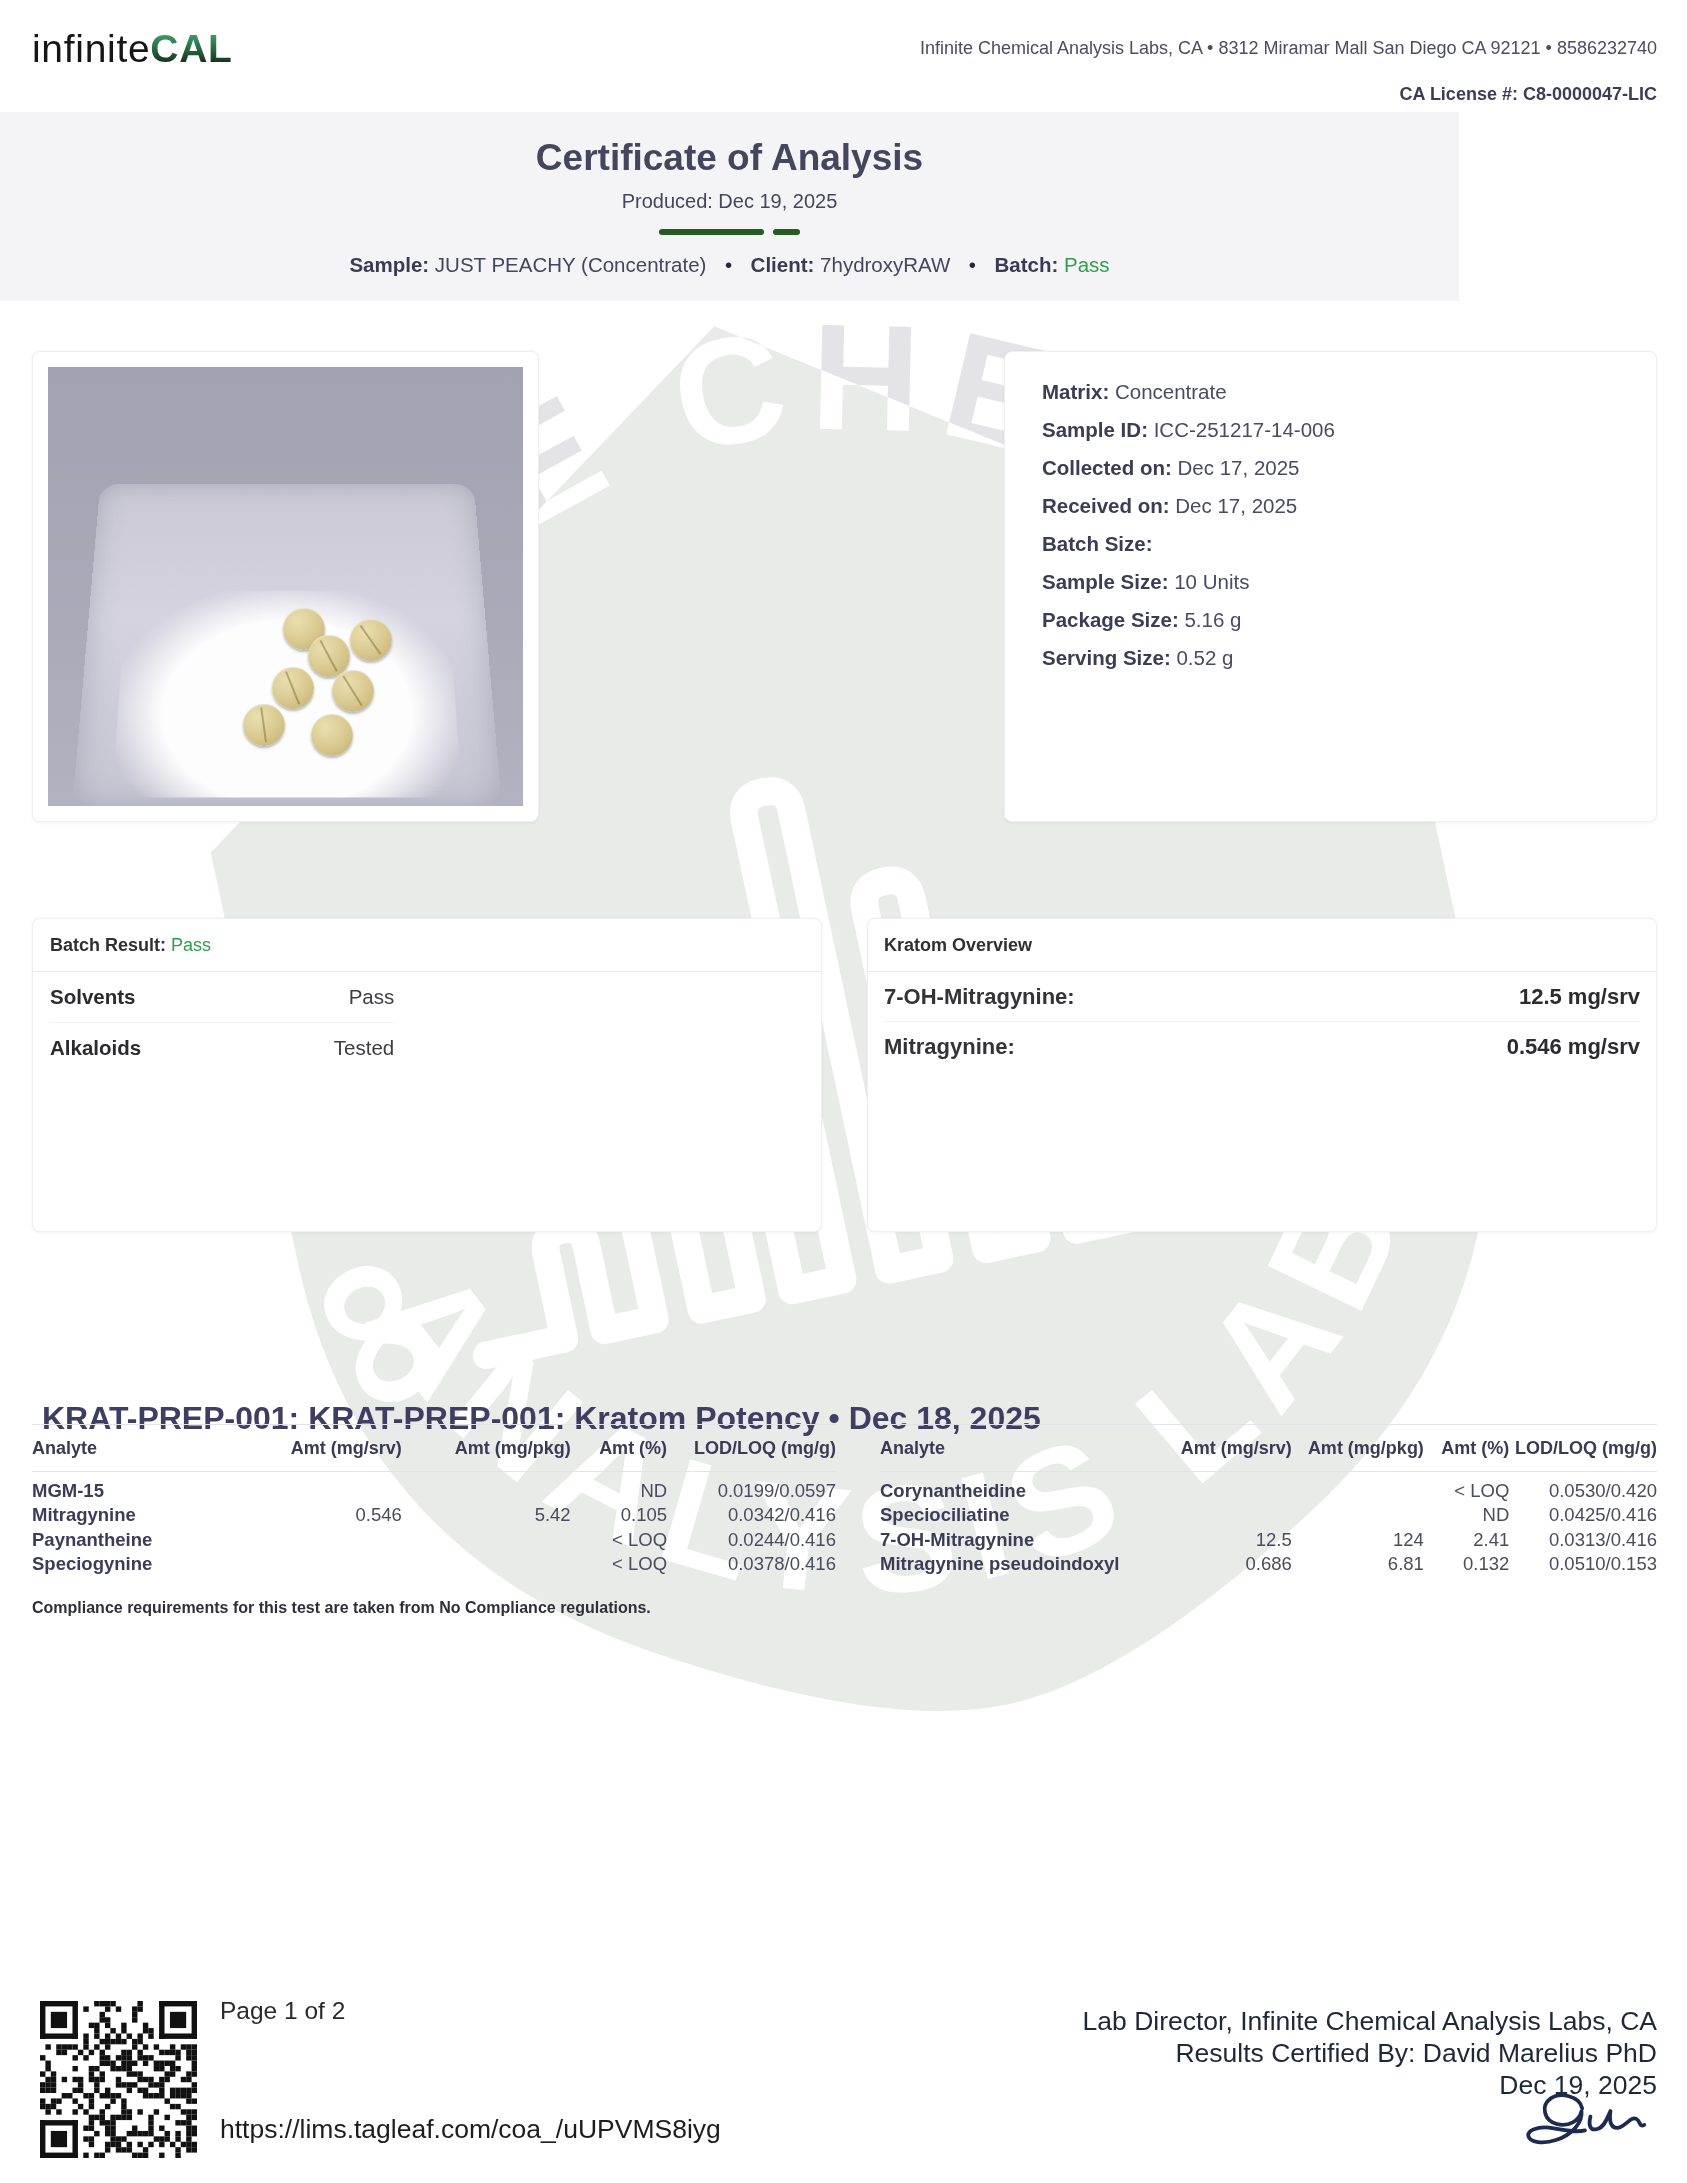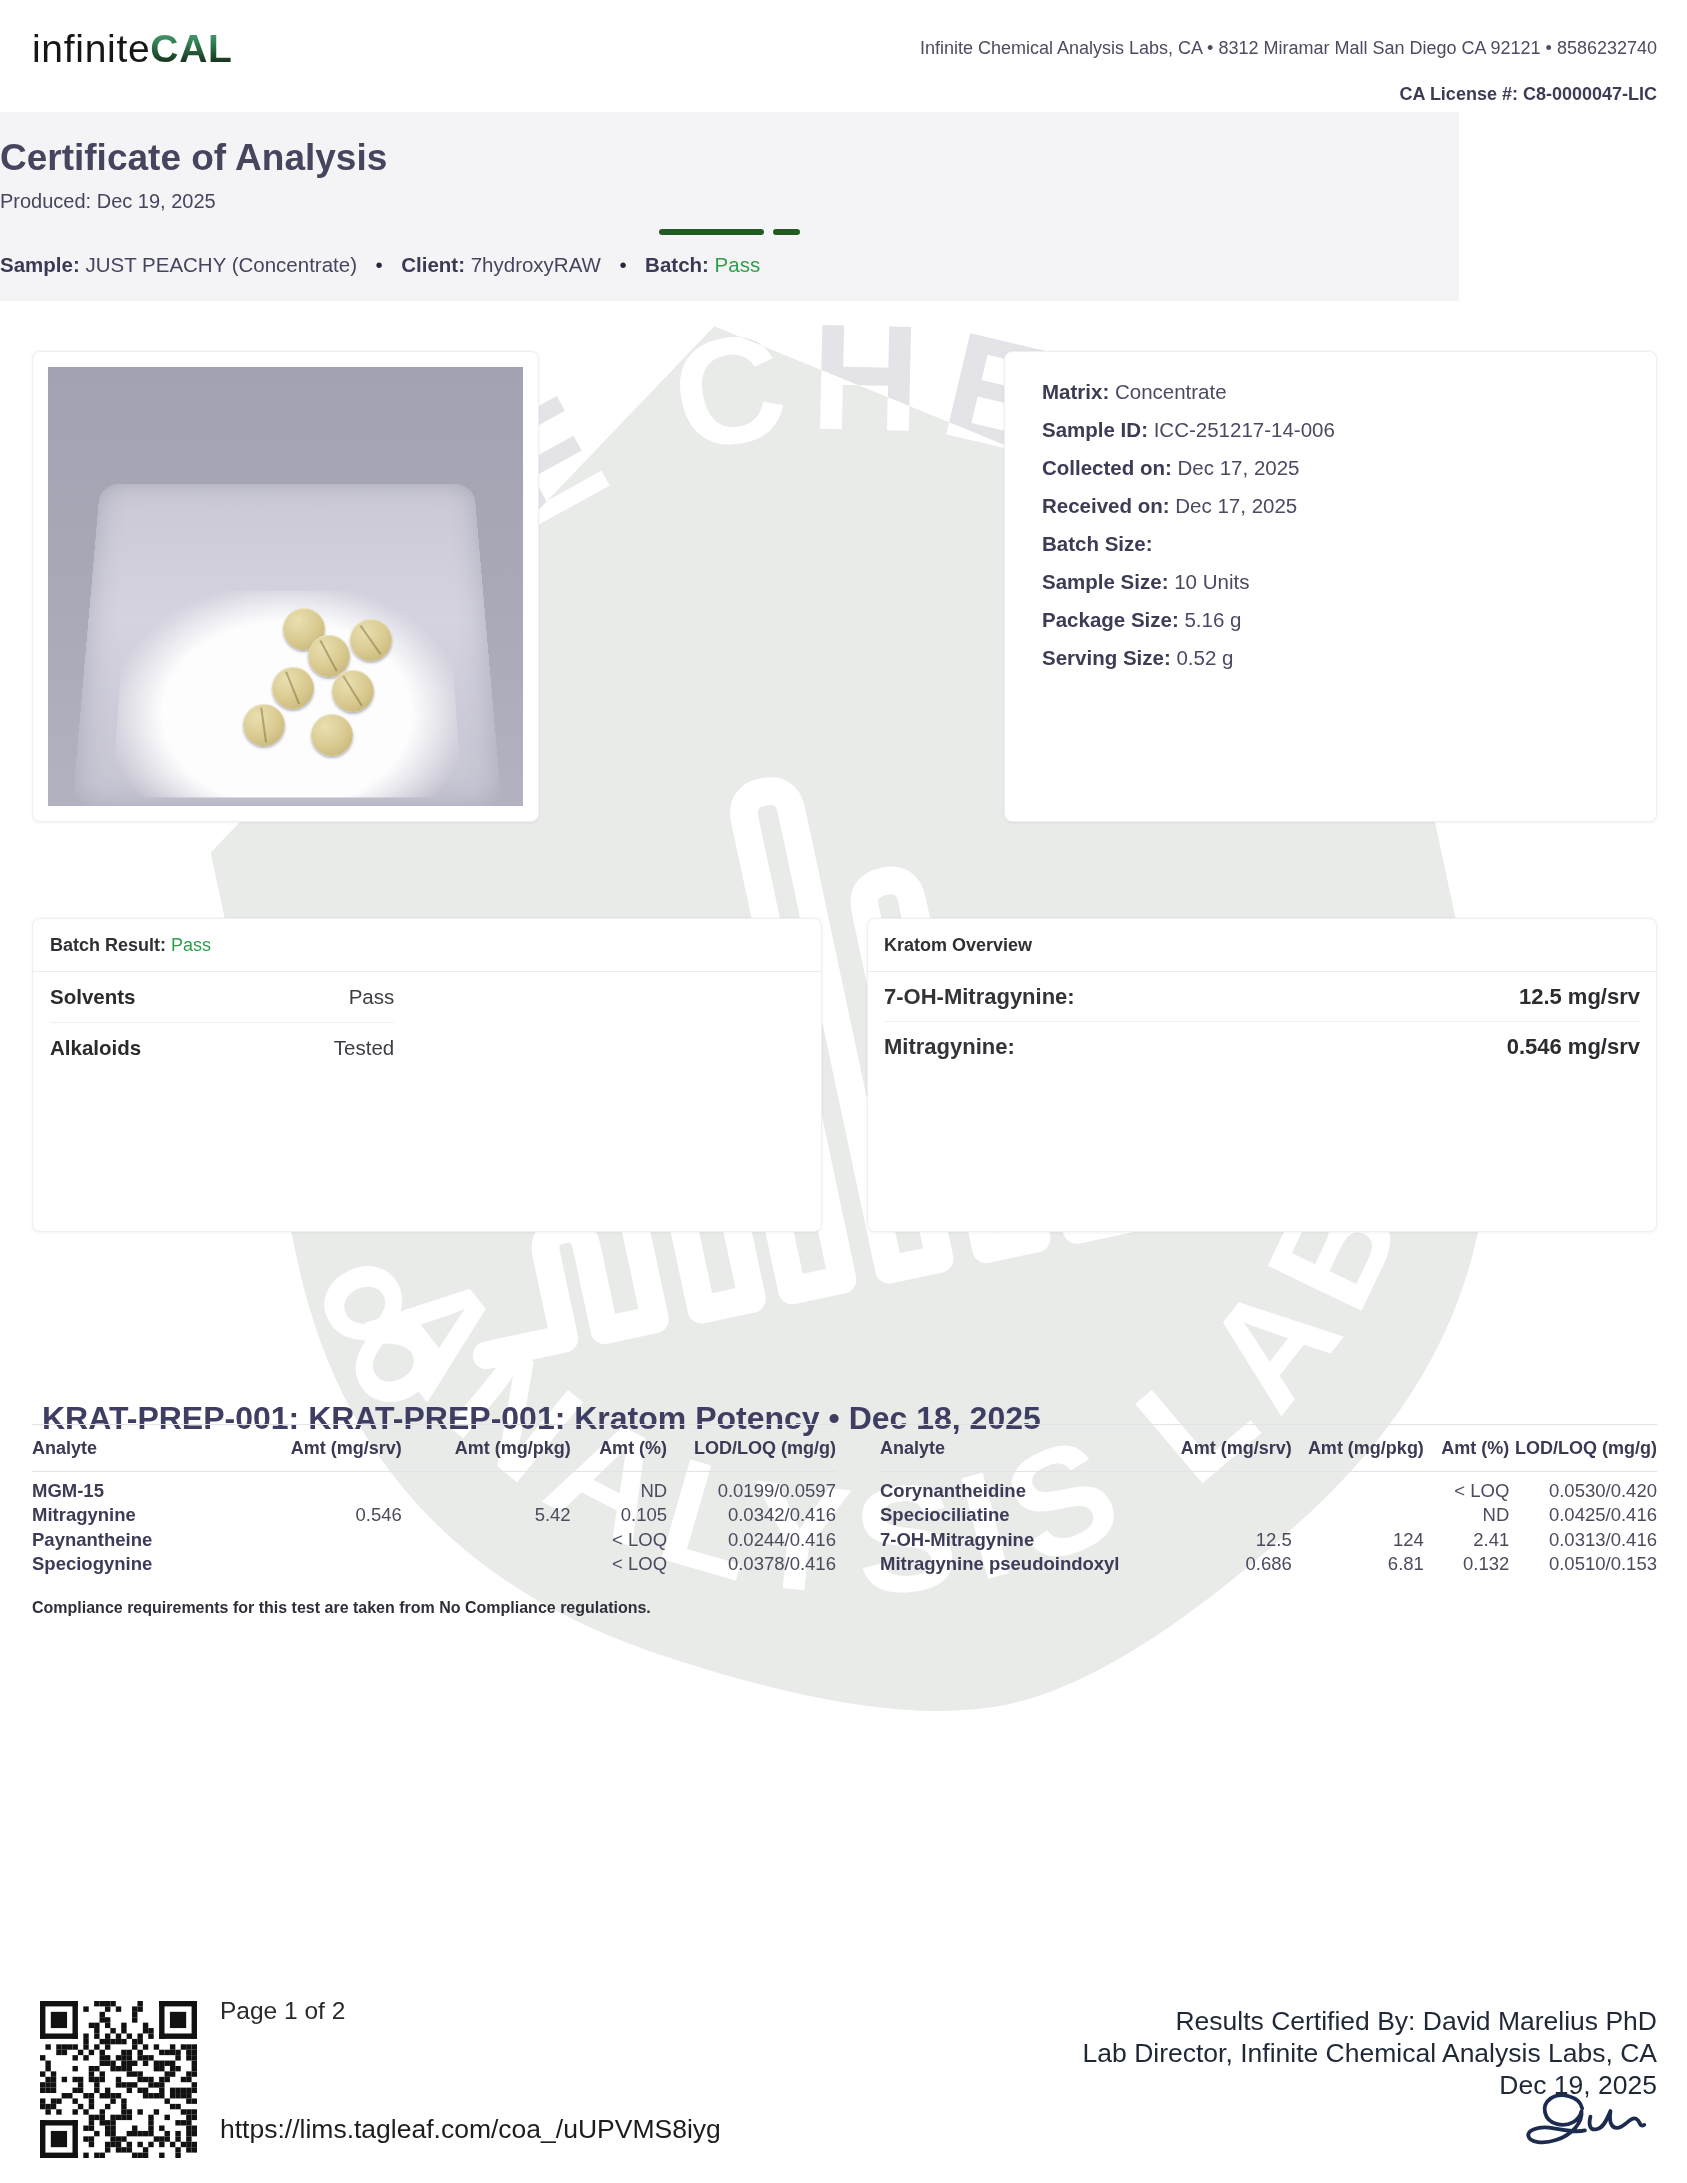--- a/index.html
+++ b/index.html
@@ -14,21 +14,21 @@
   #logo{position:absolute;left:32px;top:26.5px;font-size:39px;white-space:nowrap;}
   .brand-light{font-weight:300;color:#161616;letter-spacing:0.7px;}
   .brand-bold{font-weight:800;letter-spacing:0.7px;
       background:linear-gradient(180deg,#5cab7e 0%,#2f7e52 38%,#1a3a22 78%,#161616 100%);
       -webkit-background-clip:text;background-clip:text;color:transparent;}
   #header-right{position:absolute;right:30px;top:38px;text-align:right;}
   .address{font-size:18px;color:#4c4c62;}
   .license{font-size:18px;font-weight:700;color:#3c3c55;margin-top:24.5px;}
 
   
-  #title-band{position:absolute;left:0;top:112px;width:1459px;height:189px;background:#f4f4f6;z-index:3;}
+  #title-band{position:absolute;left:0;top:112px;width:1459px;height:189px;background:#f4f4f6;z-index:3;text-align:center;}
   .coa-title{padding-top:25px;font-size:37px;font-weight:700;color:#45455e;}
   .produced{margin-top:10.6px;font-size:20px;color:#45455e;}
   .divider{margin:16px auto 0;width:142px;height:6px;display:flex;gap:9.3px;justify-content:center;}
   .divider i{display:block;height:6px;border-radius:3.3px;background:#235c23;}
   .seg1{width:105px;} .seg2{width:26.5px;}
   .sample-line{margin-top:18px;font-size:20.5px;color:#45455e;}
   .sample-line b{color:#3a3a55;margin-top:32px;}
   .blabel::after{content:": ";}
   .bullet{display:inline-block;margin:0 18.5px;color:#26263c;}
   .pass{color:#2f9e4c;}
@@ -603,22 +603,22 @@
     <rect x="0" y="176" width="56" height="8" fill="#111"></rect>
     <rect x="0" y="224" width="56" height="8" fill="#111"></rect>
     <rect x="0" y="176" width="8" height="56" fill="#111"></rect>
     <rect x="48" y="176" width="8" height="56" fill="#111"></rect>
     <rect x="16" y="192" width="24" height="24" fill="#111"></rect>
   </svg>
 <div id="page-label">Page 1 of 2</div>
 <a id="coa-url" href="#">https://lims.tagleaf.com/coa_/uUPVMS8iyg</a>
 
 <div id="cert-block">
+  <div>Lab Director, Infinite Chemical Analysis Labs, CA</div>
   <div>Results Certified By: David Marelius PhD</div>
-  <div>Lab Director, Infinite Chemical Analysis Labs, CA</div>
   <div>Dec 19, 2025</div>
 </div>
 
 <svg id="signature" width="132" height="69" viewBox="0 0 190 100">
   <g fill="none" stroke="#1d2b4f" stroke-width="5.5" stroke-linecap="round" stroke-linejoin="round">
     <path d="M88,28 C84,10 56,4 42,14 C28,24 32,46 52,51 C68,55 84,46 87,32 C89,48 74,66 50,74 C32,80 12,78 10,68 C8,60 24,54 40,56 C62,59 78,64 92,60"></path>
     <path d="M100,40 C97,52 99,61 110,58 C121,55 125,40 129,32 C127,46 129,58 141,56 C152,53 158,40 166,43 C173,46 170,56 178,52"></path>
   </g>
 </svg>
 

